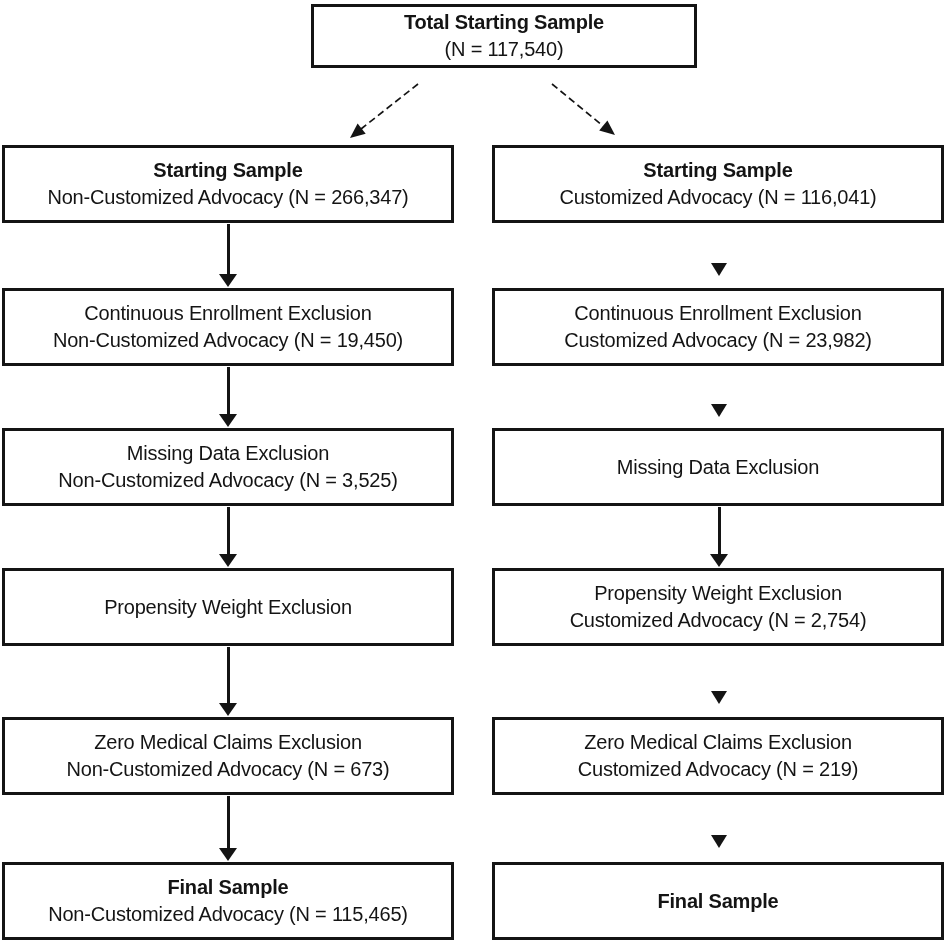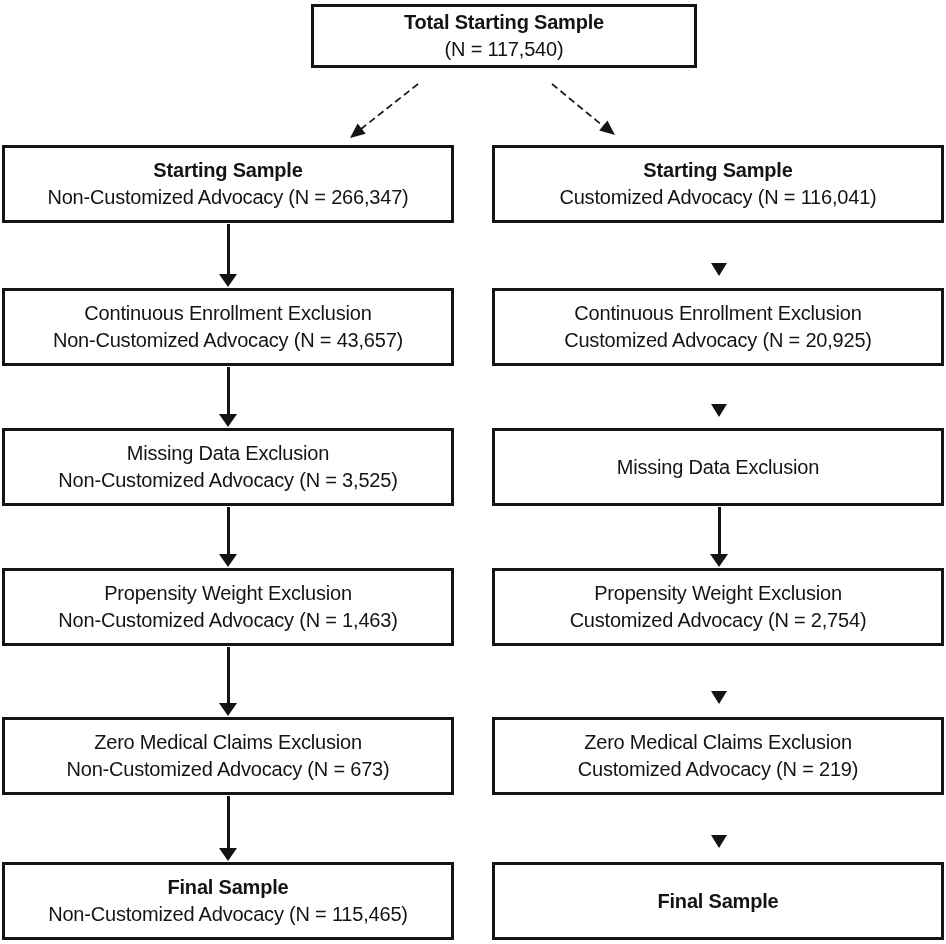--- a/index.html
+++ b/index.html
@@ -89,46 +89,45 @@
       <polygon points="615,135 607.4,120.5 599.2,130.6" fill="#141414"></polygon>
     </g>
   </svg>
 
   <div class="box bold-title" style="left:2px; top:145px; width:452px; height:78px;">
     <div class="t">Starting Sample</div>
     <div class="s">Non-Customized Advocacy (N = 266,347)</div>
   </div>
   <div class="box" style="left:2px; top:288px; width:452px; height:78px;">
     <div class="t">Continuous Enrollment Exclusion</div>
-    <div class="s">Non-Customized Advocacy (N = 43,657)</div>
+    <div class="s">Non-Customized Advocacy (N = 19,450)</div>
   </div>
   <div class="box" style="left:2px; top:428px; width:452px; height:78px;">
     <div class="t">Missing Data Exclusion</div>
     <div class="s">Non-Customized Advocacy (N = 3,525)</div>
   </div>
   <div class="box" style="left:2px; top:568px; width:452px; height:78px;">
     <div class="t">Propensity Weight Exclusion</div>
-    <div class="s">Non-Customized Advocacy (N = 1,463)</div>
   </div>
   <div class="box" style="left:2px; top:717px; width:452px; height:78px;">
     <div class="t">Zero Medical Claims Exclusion</div>
     <div class="s">Non-Customized Advocacy (N = 673)</div>
   </div>
   <div class="box bold-title" style="left:2px; top:862px; width:452px; height:78px;">
     <div class="t">Final Sample</div>
     <div class="s">Non-Customized Advocacy (N = 115,465)</div>
   </div>
 
   <div class="box bold-title" style="left:492px; top:145px; width:452px; height:78px;">
     <div class="t">Starting Sample</div>
     <div class="s">Customized Advocacy (N = 116,041)</div>
   </div>
   <div class="box" style="left:492px; top:288px; width:452px; height:78px;">
     <div class="t">Continuous Enrollment Exclusion</div>
-    <div class="s">Customized Advocacy (N = 20,925)</div>
+    <div class="s">Customized Advocacy (N = 23,982)</div>
   </div>
   <div class="box" style="left:492px; top:428px; width:452px; height:78px;">
     <div class="t">Missing Data Exclusion</div>
   </div>
   <div class="box" style="left:492px; top:568px; width:452px; height:78px;">
     <div class="t">Propensity Weight Exclusion</div>
     <div class="s">Customized Advocacy (N = 2,754)</div>
   </div>
   <div class="box" style="left:492px; top:717px; width:452px; height:78px;">
     <div class="t">Zero Medical Claims Exclusion</div>

